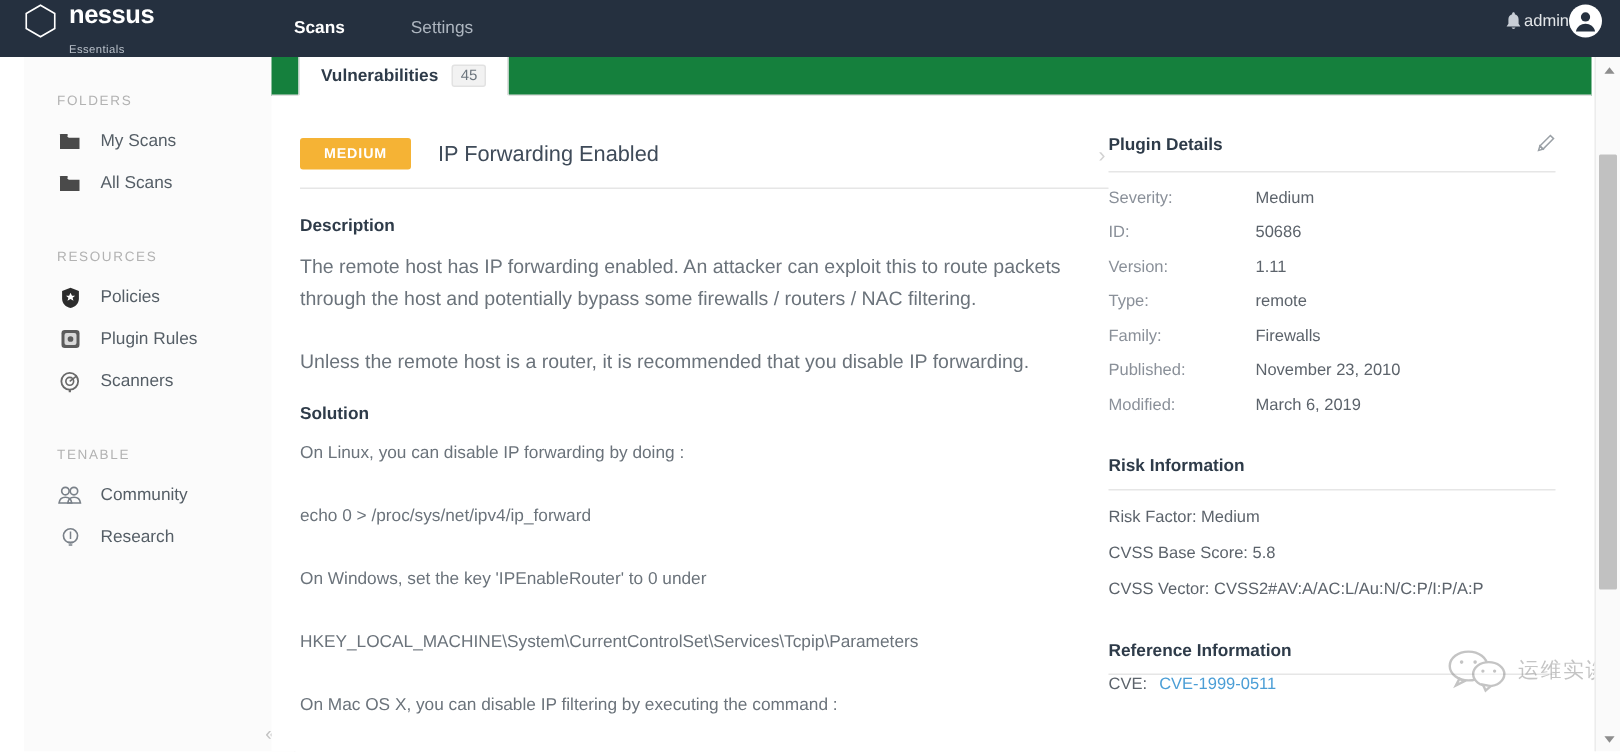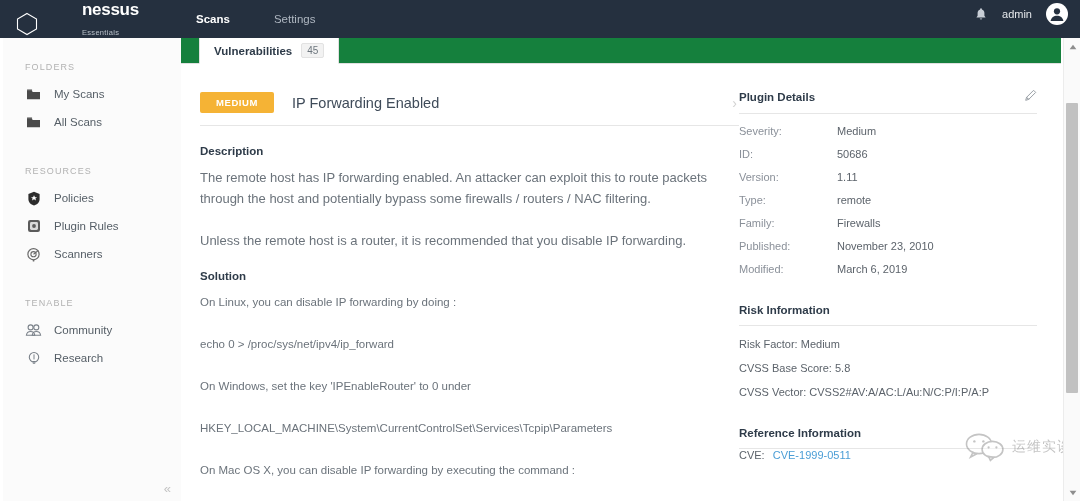--- a/index.html
+++ b/index.html
@@ -11,51 +11,51 @@
   }
   .app { position: relative; width: 1080px; height: 501px; }
 
   
   .topbar {
     position: absolute; top: 0; left: 0;
     width: 1080px; height: 38px;
     background: #25303f;
     display: flex; align-items: center;
   }
-  .brand { display: flex; align-items: flex-end; margin-left: 14px; width: 136px; gap: 36px; }
+  .brand { display: flex; align-items: flex-start; margin-left: 14px; width: 136px; }
   .brand-logo { width: 26px; height: 26px; flex: none; }
   .brand-text { margin-left: 6px; line-height: 1; }
   .brand-name {
     font-size: 17px; font-weight: bold; color: #ffffff;
     letter-spacing: -0.3px; display: block;
   }
   .brand-sub {
     font-size: 7.5px; color: #b9c0c9; display: block;
     letter-spacing: 0.3px; margin-top: 11px;
   }
   .nav { display: flex; align-items: center; margin-left: 24px; }
   .nav-item {
     font-size: 11.5px; color: #aeb6c0; padding: 0 22px; cursor: pointer;
     line-height: 38px;
   }
   .nav-item.active { color: #ffffff; font-weight: bold; }
   .topbar-right {
     position: absolute; right: 12px; top: 0; height: 28px;
-    display: flex; align-items: center; gap: 14px;
+    display: flex; align-items: center; 
   }
   .bell { width: 14px; height: 15px; }
   .user-name { font-size: 11px; color: #e4e7ea; }
   .avatar {
     width: 22px; height: 22px; border-radius: 50%;
     background: #ffffff; display: flex; align-items: center; justify-content: center;
   }
 
   
   .sidebar {
-    position: absolute; top: 38px; left: 3px;
+    position: absolute; top: 38px; left: 16px;
     width: 181px; height: 463px;
     background: #fbfbfb; border-right: 1px solid #e8e8e8;
   }
   .side-head {
     font-size: 9px; color: #b2b2b2; letter-spacing: 1.1px;
     padding: 0 0 0 22px; text-transform: uppercase;
   }
   .side-item {
     display: flex; align-items: center; height: 28px;
     padding-left: 22px; cursor: pointer; color: #555e66; font-size: 11.5px;
@@ -317,21 +317,21 @@
 
         <div class="sec-title">Description</div>
         <div class="para">The remote host has IP forwarding enabled. An attacker can exploit this to route packets through the host and potentially bypass some firewalls / routers / NAC filtering.</div>
         <div class="para">Unless the remote host is a router, it is recommended that you disable IP forwarding.</div>
 
         <div class="sec-title">Solution</div>
         <div class="sol-line">On Linux, you can disable IP forwarding by doing :</div>
         <div class="sol-line">echo 0 &gt; /proc/sys/net/ipv4/ip_forward</div>
         <div class="sol-line">On Windows, set the key 'IPEnableRouter' to 0 under</div>
         <div class="sol-line">HKEY_LOCAL_MACHINE\System\CurrentControlSet\Services\Tcpip\Parameters</div>
-        <div class="sol-line">On Mac OS X, you can disable IP forwarding by executing the command :</div>
+        <div class="sol-line">On Mac OS X, you can disable IP filtering by executing the command :</div>
 
       </div>
 
       <div class="right-col">
 
         <div class="panel">
           <div class="panel-head">
             <span>Plugin Details</span>
             <span class="edit-icon">
               <svg width="13" height="13" viewBox="0 0 13 13">

